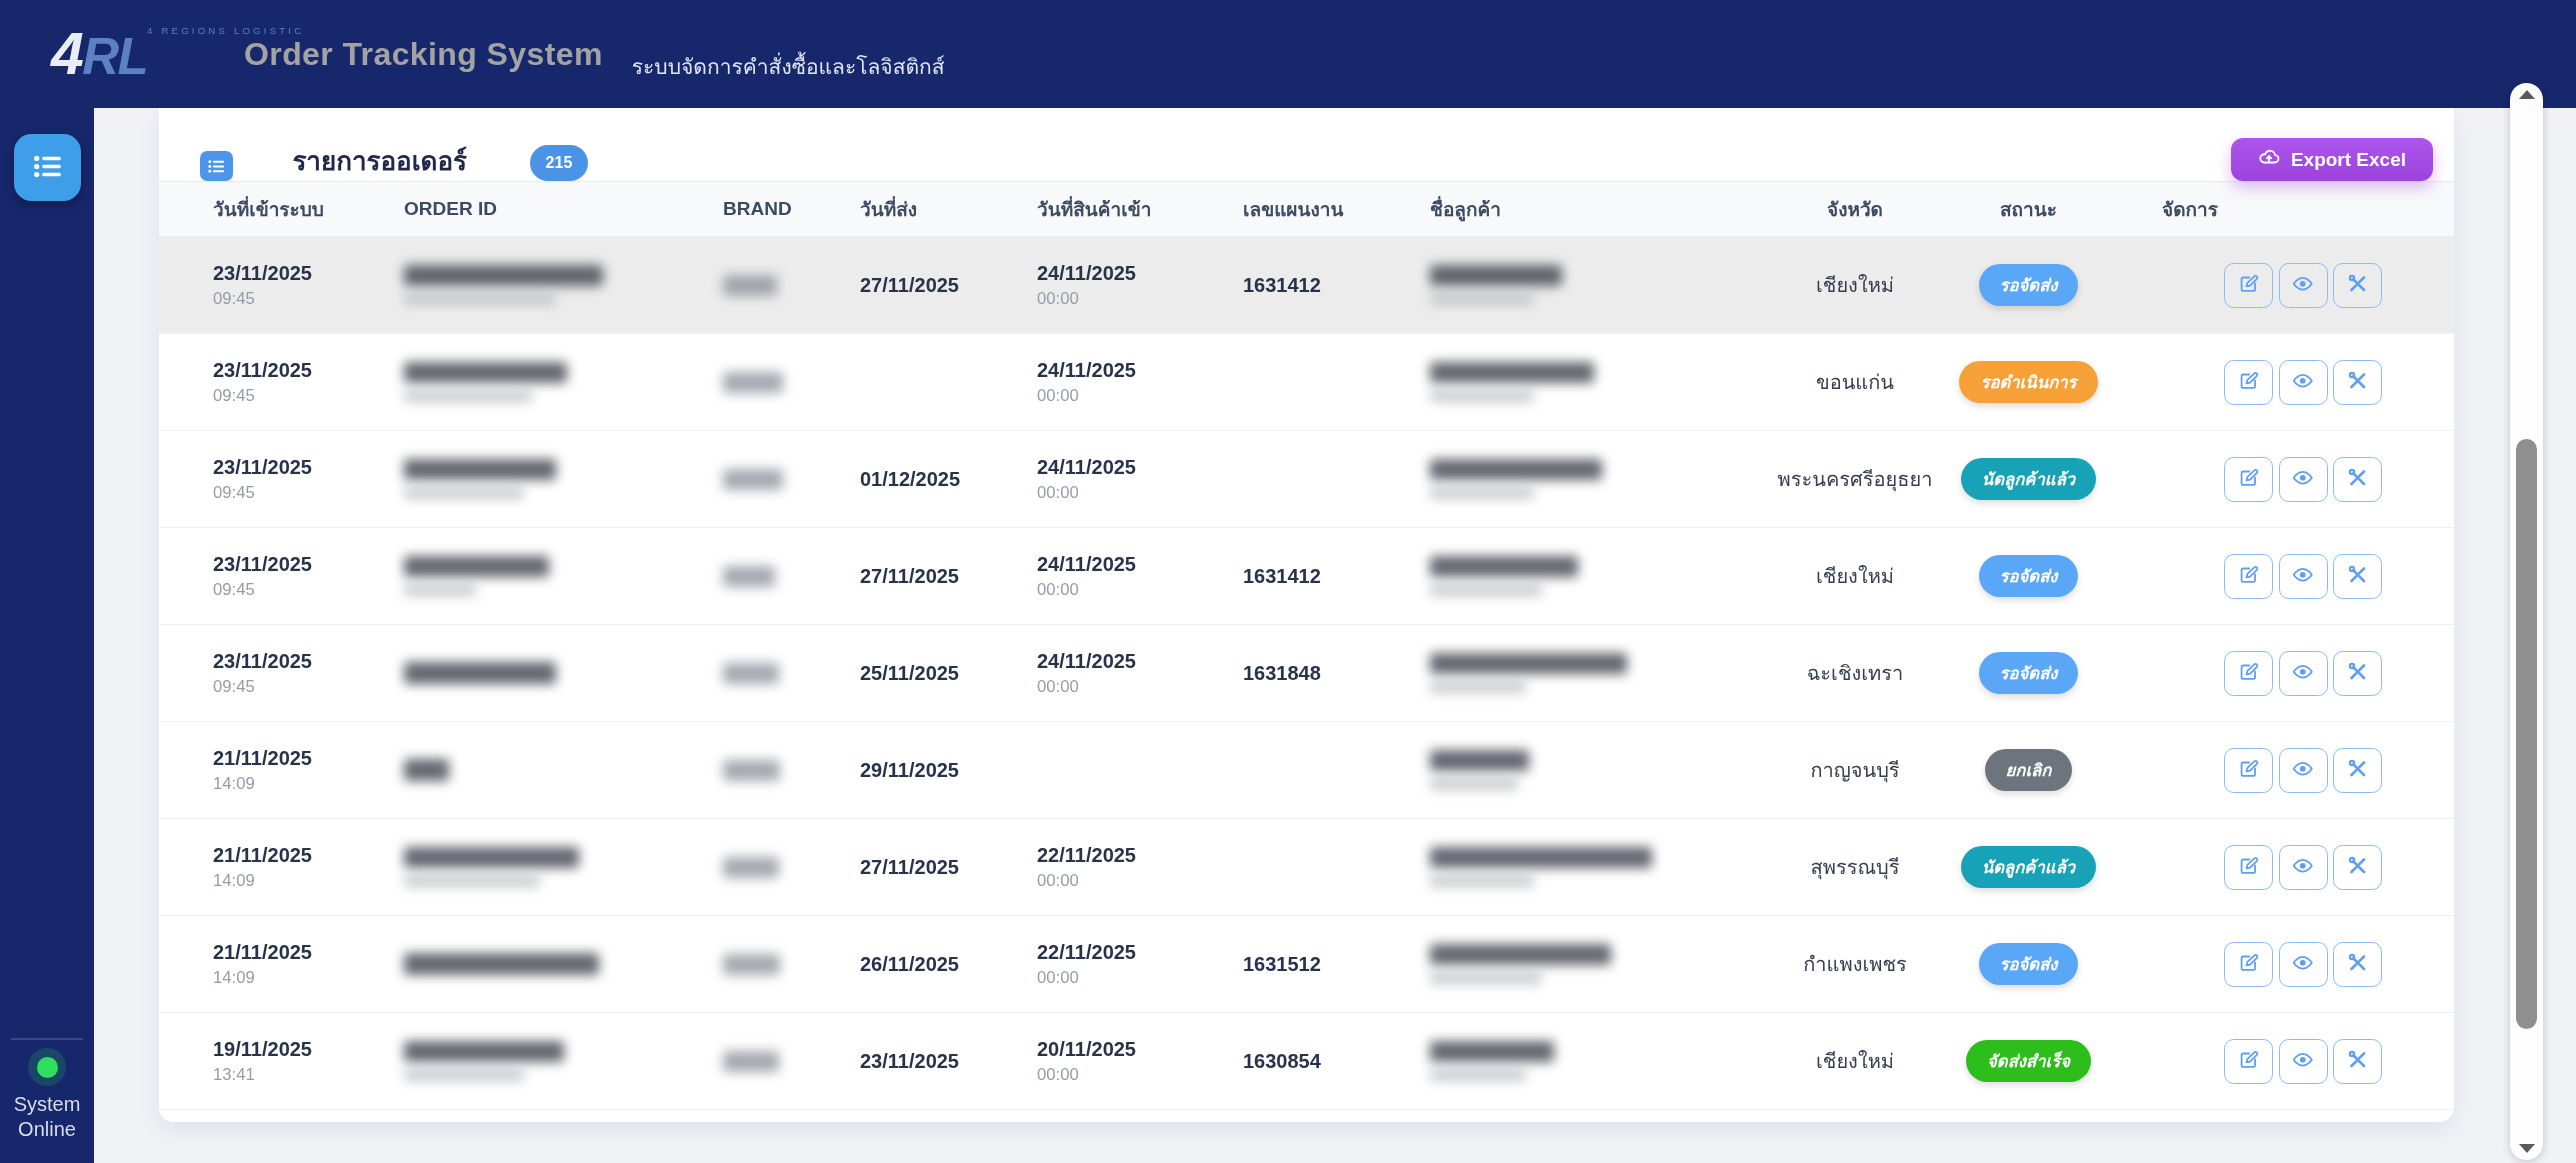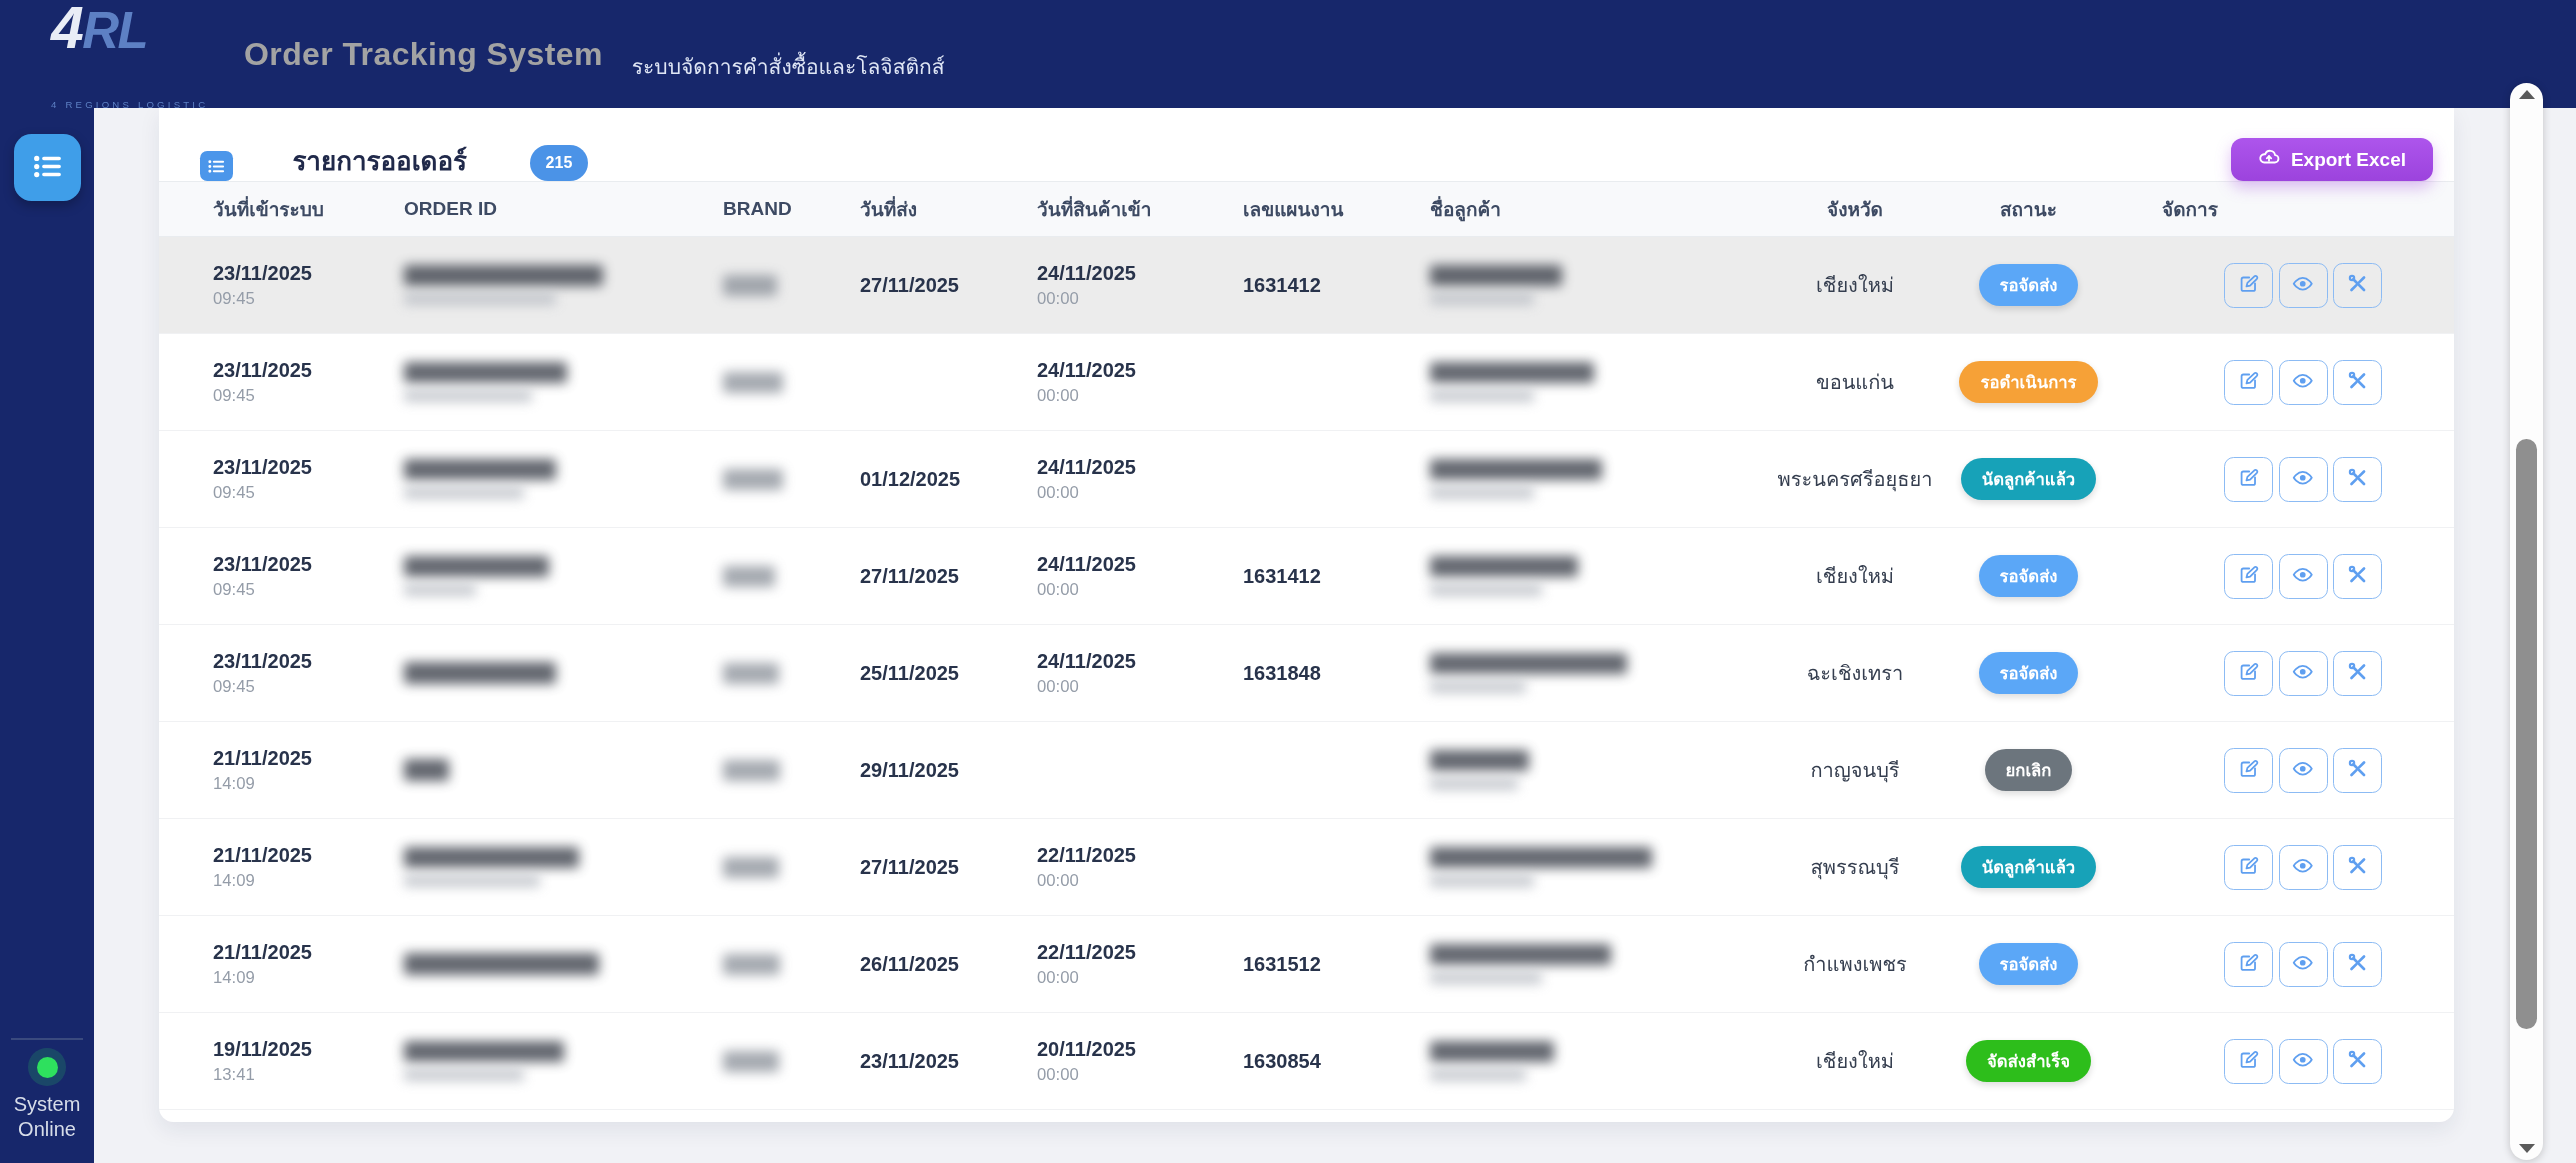--- a/index.html
+++ b/index.html
@@ -4,21 +4,21 @@
 <style>
   * { margin:0; padding:0; box-sizing:border-box; }
   html,body { background:#e7e9ee; }
   body { font-family:"Liberation Sans","DejaVu Sans",sans-serif; }
   .screen { position:relative; width:2576px; height:1164px; background:#f1f2f6; overflow:hidden; }
 
   
   .topbar { position:absolute; left:0; top:0; width:2576px; height:108px; background:#17276b; z-index:3;
             display:flex; align-items:center; padding-left:51px; }
   .sidebar { position:absolute; left:0; top:0; width:94px; height:1164px; background:#17276b; z-index:2; }
-  .logo { display:flex; flex-direction:column; line-height:1; width:160px;gap:40px; }
+  .logo { display:flex; line-height:1; width:160px; }
   .logo-main { font-style:italic; font-weight:900; letter-spacing:-1.6px; }
   .logo-4 { font-size:59px; color:#e9edf6; }
   .logo-rl { font-size:51px; color:#5d80c4; }
   .logo-sub { font-size:9.6px; letter-spacing:3.2px; color:#5d80c4; margin-top:1.6px; white-space:nowrap; }
   .app-title { font-size:32px; font-weight:700; color:#a3a3a3; margin-left:33px; letter-spacing:0.4px; white-space:nowrap; }
   .app-subtitle { font-size:21px; color:#dfe6f5; margin-left:29px; margin-top:25px; white-space:nowrap; }
   .top-right { margin-left:auto; margin-right:32px; display:flex; align-items:center; }
   .greeting { font-size:20px; font-weight:600; color:#ffffff; white-space:nowrap; }
   .name-blur { width:183px; height:21px; margin-left:12.8px; background:#c9d1e4; border-radius:3.2px; filter:blur(4.8px); opacity:.85; }
   .logout-btn { width:46px; height:46px; margin-left:22px; background:#3c4c80; border:none; border-radius:11px;
@@ -62,21 +62,21 @@
 
   .tr { height:97px; border-bottom:0.8px solid #f0f1f3; }
   .tr.hl { background:#ececec; }
   .d { font-size:20px; font-weight:700; color:#28334b; white-space:nowrap; }
   .t { font-size:16.7px; color:#949ca8; margin-top:4px; }
   .plan { font-weight:700; }
   .prov { font-size:20px; font-weight:500; color:#353e4f; text-align:center; }
   .blur-d { height:21.5px; background:#3c414b; border-radius:2.4px; filter:blur(5.6px); opacity:.8; }
   .blur-l { height:12px; background:#b9bdc4; border-radius:2.4px; filter:blur(5.6px); margin-top:7.2px; opacity:.8; }
   .blur-m { height:21px; background:#878d96; border-radius:2.4px; filter:blur(5.6px); opacity:.75; }
-  .c-status { display:flex; justify-content:center; }
+  .c-status { display:flex; justify-content:center;font-style:italic; }
   .pill { color:#fff; font-size:16.7px; font-weight:700; padding:8px 21px; border-radius:797px; white-space:nowrap;
           box-shadow:0 3.2px 7.2px rgba(0,0,0,.14); }
   .c-actions { display:flex; justify-content:center; gap:5.6px; padding-left:72px; }
   .act-btn { width:49px; height:45px; background:transparent; border:1.6px solid #8cbbf4; border-radius:9.6px;
              display:flex; align-items:center; justify-content:center; color:#5f9ff0; cursor:pointer; }
   .act-btn svg { width:21.5px; height:21.5px; }
 
   
   .scrollbar { position:absolute; right:33px; top:83px; width:33px; height:1077px; background:#fdfdfd;
                border-radius:16.7px; box-shadow:0 1.6px 8px rgba(0,0,0,.20); z-index:5; }

